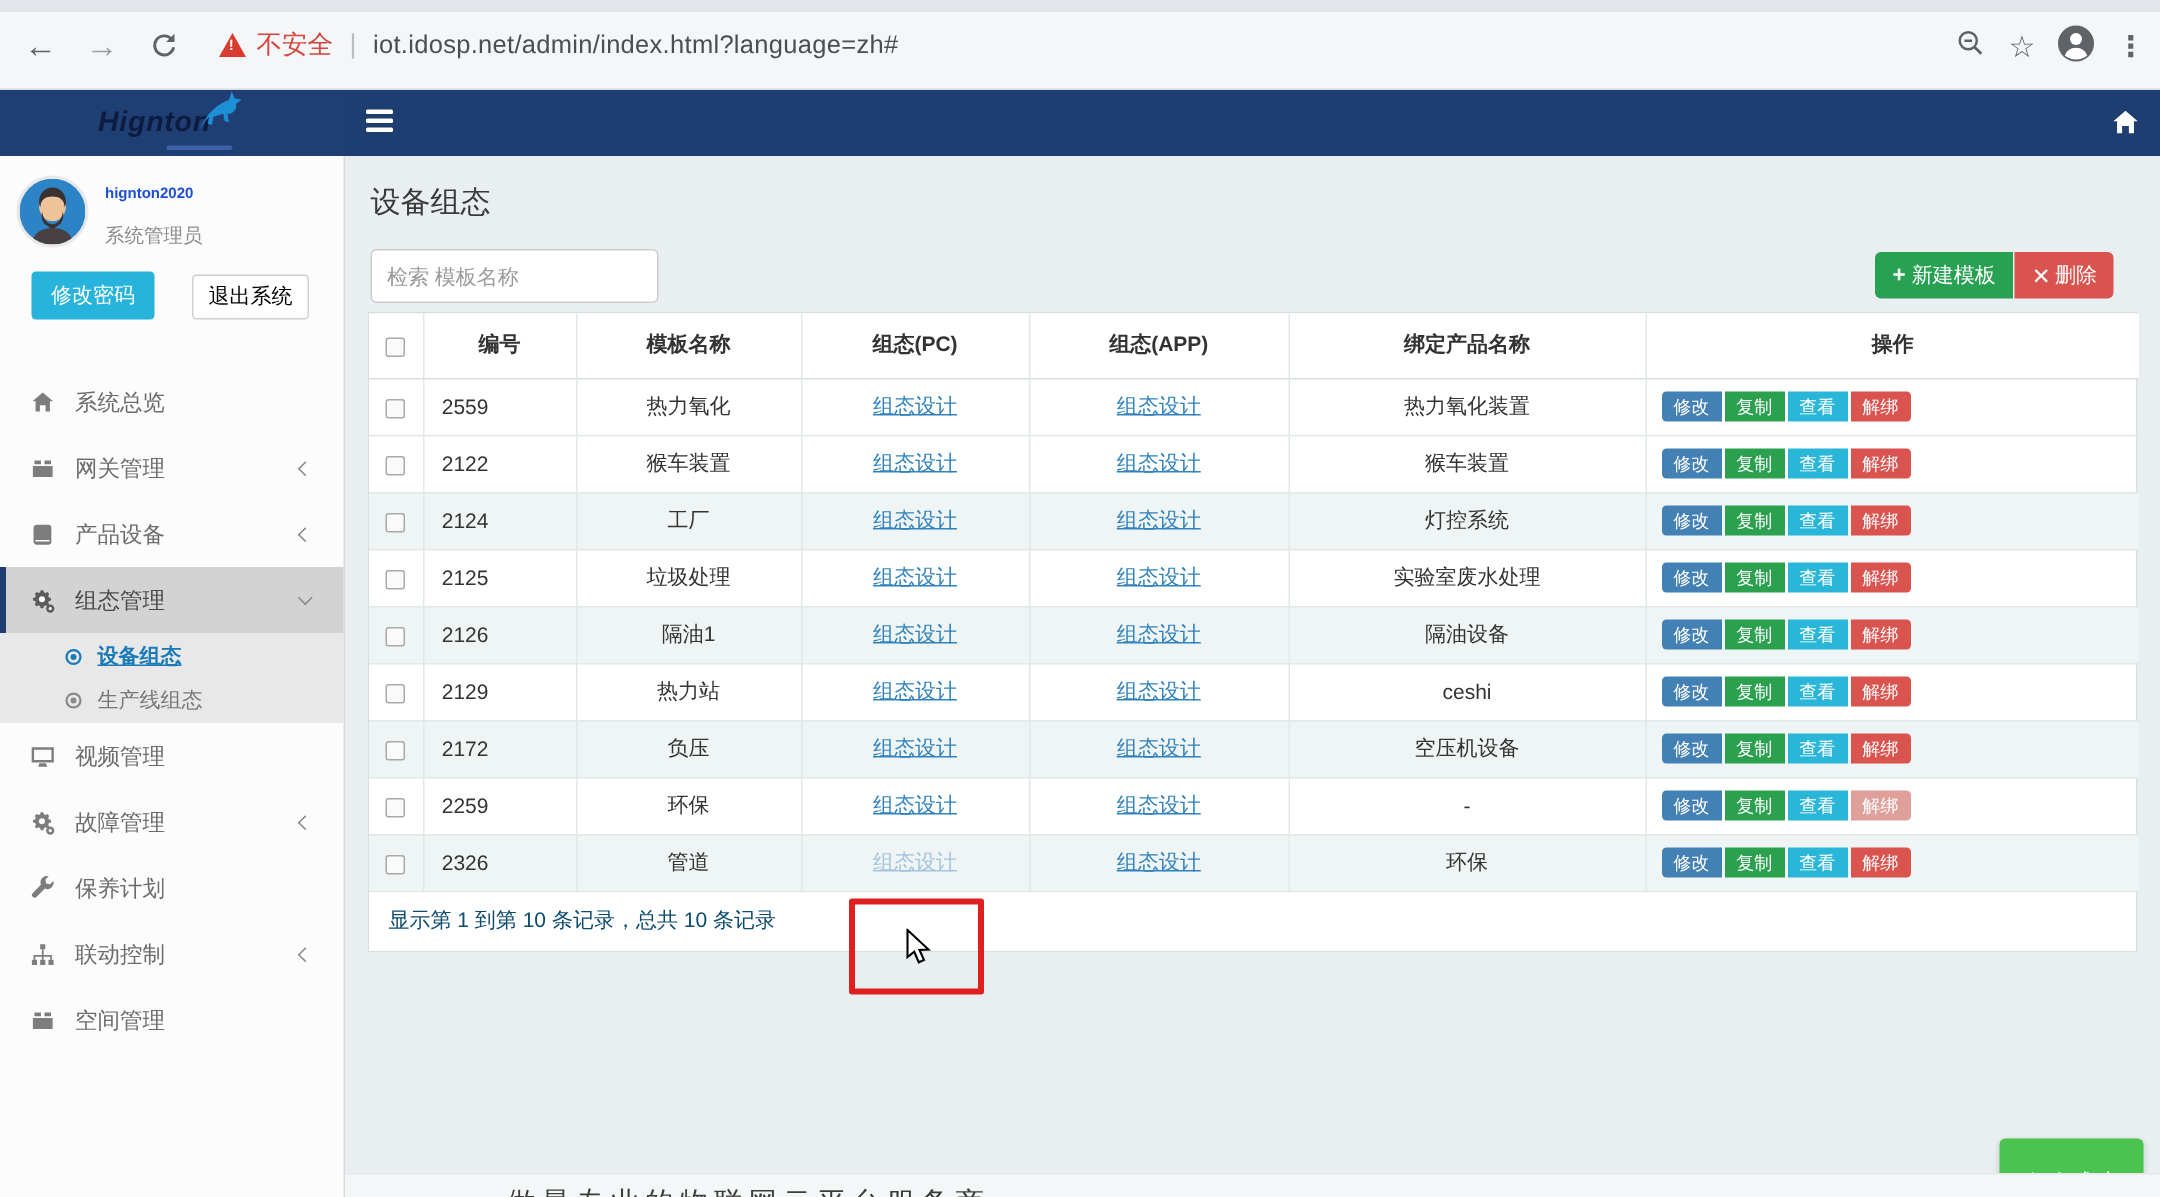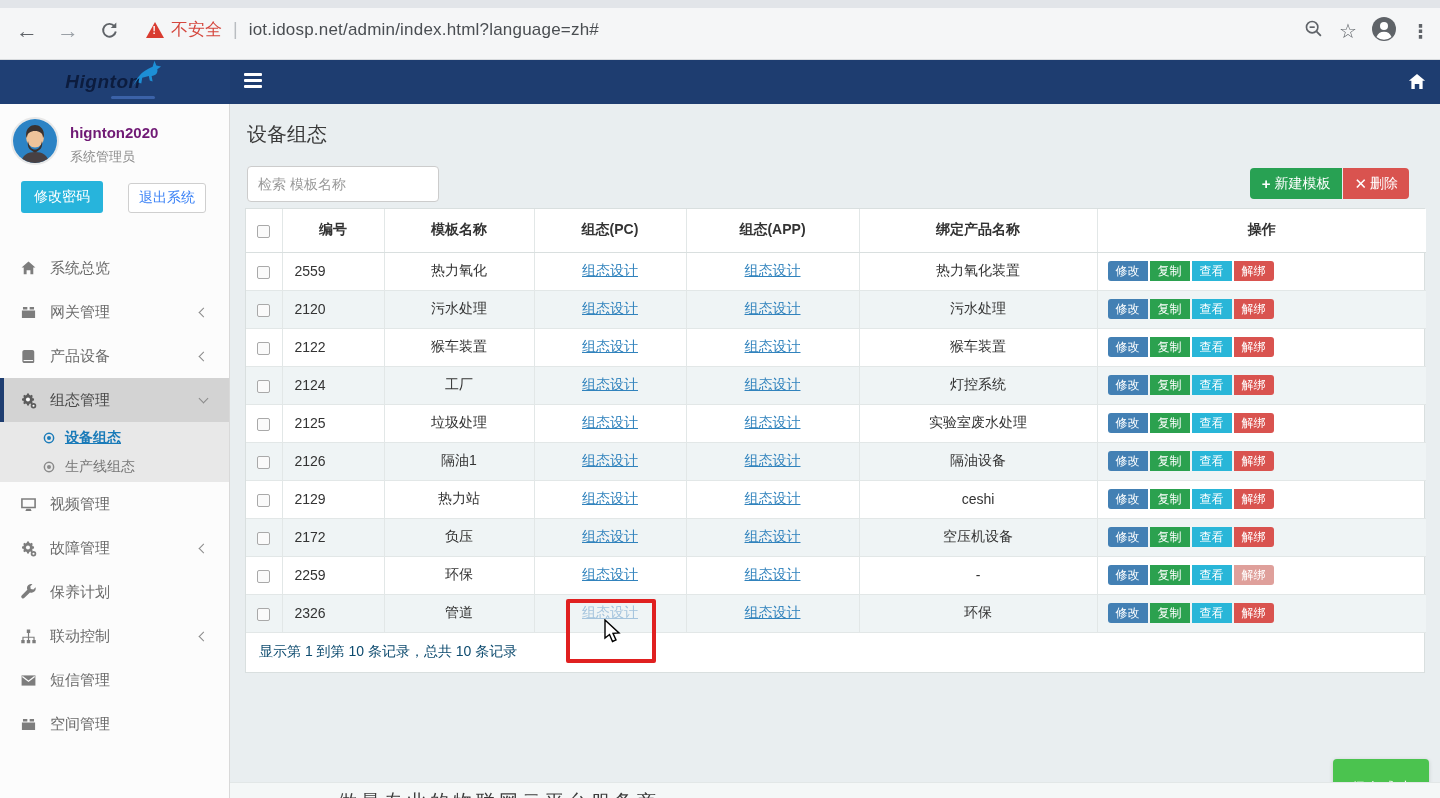--- a/index.html
+++ b/index.html
@@ -36,25 +36,25 @@
   .logo-deer { margin-left:-14px; margin-top:-12px; }
   .logo-tagline { position:absolute; left:46px; bottom:-5px; width:44px; height:3px; background:#3b62a8; border-radius:2px; }
   .hamburger { position:absolute; left:244px; top:13px; width:18px; cursor:pointer; }
   .hamburger span { display:block; height:2.6px; background:#fff; border-radius:1px; margin-bottom:3.4px; }
   .home-btn { position:absolute; right:13px; top:12px; width:20px; height:20px; cursor:pointer; }
 
   
   .sidebar { position:absolute; left:0; top:104px; width:230px; height:694px;
     background:#fcfcfc; border-right:1px solid #d9d9d9; }
   .avatar { position:absolute; left:11px; top:13px; width:48px; height:48px; border-radius:50%; overflow:hidden; border:2px solid #e8e8e8; }
-  .user-name { position:absolute; left:70px; top:20px; font-size:15px; font-weight:bold; color:#701a75; }
+  .user-name { position:absolute; left:70px; top:20px; font-size:10px; font-weight:bold; color:#1d4ed8; }
   .user-role { position:absolute; left:70px; top:44px; font-size:13px; color:#8b8b8b; }
   .btn-chgpwd { position:absolute; left:21px; top:77px; width:82px; height:32px; background:#27b4dc; color:#fff;
     border:none; border-radius:3px; font-size:14px; font-family:inherit; cursor:pointer; }
-  .btn-logout { position:absolute; left:128px; top:79px; width:78px; height:30px; background:#fff; color:#3b82f6;
+  .btn-logout { position:absolute; left:128px; top:79px; width:78px; height:30px; background:#fff; color:#000000;
     border:1px solid #cfcfcf; border-radius:3px; font-size:14px; font-family:inherit; cursor:pointer; }
   .side-nav { position:absolute; left:0; top:142px; width:100%; }
   .nav-item { position:relative; height:44px; display:flex; align-items:center; padding-left:20px; color:#6b6b6b; font-size:15px; cursor:pointer; }
   .nav-item .nico { width:17px; height:17px; margin-right:13px; color:#7d7d7d; flex:0 0 17px; }
   .nav-item .nico svg { width:100%; height:100%; display:block; }
   .nav-item.active { background:#d3d3d3; color:#4a4a4a; border-left:4px solid #1e3d70; padding-left:16px; }
   .nav-item.active .nico { color:#5c5c5c; }
   .chev { position:absolute; right:22px; width:7px; height:7px; border-right:1.8px solid #8a8a8a; border-bottom:1.8px solid #8a8a8a; }
   .chev.left { transform:rotate(135deg); }
   .chev.down { transform:rotate(45deg); top:17px; }
@@ -284,29 +284,20 @@
           <span class="nico">
             <svg viewBox="0 0 16 16">
               <g fill="currentColor">
                 <path d="M6.4 1.4h3.2v3.2H6.4zM1.2 11.2h3.2v3.2H1.2zM6.4 11.2h3.2v3.2H6.4zM11.6 11.2h3.2v3.2h-3.2z"></path>
               </g>
               <path fill="none" stroke="currentColor" stroke-width="1.1" d="M8 4.6v2.2M2.8 11.2V8.7h10.4v2.5M8 6.8v4.4"></path>
             </svg>
           </span>
           <span class="nav-label">联动控制</span>
           <span class="chev left"></span>
-        </div>
-        <div class="nav-item">
-          <span class="nico">
-            <svg viewBox="0 0 16 16">
-              <path fill="currentColor" d="M1.5 3.2h13v9.6h-13z"></path>
-              <path fill="none" stroke="#fcfcfc" stroke-width="1.2" d="m2.2 4.2 5.8 4.5 5.8-4.5"></path>
-            </svg>
-          </span>
-          <span class="nav-label">短信管理</span>
         </div>
         <div class="nav-item">
           <span class="nico">
             <svg viewBox="0 0 16 16">
               <path fill="currentColor" d="M1.8 6.2h12.4v7H1.8zM2.8 2.8h4.1v2.4H2.8zM9.1 2.8h4.1v2.4H9.1z"></path>
             </svg>
           </span>
           <span class="nav-label">空间管理</span>
         </div>
       </div>
@@ -356,34 +347,20 @@
               <td><a class="cfg-link">组态设计</a></td>
               <td><a class="cfg-link">组态设计</a></td>
               <td>热力氧化装置</td>
               <td class="col-actions"><span class="btn-group">
                   <button class="abtn modify">修改</button>
                   <button class="abtn copy">复制</button>
                   <button class="abtn view">查看</button>
                   <button class="abtn unbind">解绑</button>
                 </span></td>
             </tr>
-            <tr class="stripe">
-              <td><span class="checkbox"></span></td>
-              <td class="col-id">2120</td>
-              <td>污水处理</td>
-              <td><a class="cfg-link">组态设计</a></td>
-              <td><a class="cfg-link">组态设计</a></td>
-              <td>污水处理</td>
-              <td class="col-actions"><span class="btn-group">
-                  <button class="abtn modify">修改</button>
-                  <button class="abtn copy">复制</button>
-                  <button class="abtn view">查看</button>
-                  <button class="abtn unbind">解绑</button>
-                </span></td>
-            </tr>
             <tr>
               <td><span class="checkbox"></span></td>
               <td class="col-id">2122</td>
               <td>猴车装置</td>
               <td><a class="cfg-link">组态设计</a></td>
               <td><a class="cfg-link">组态设计</a></td>
               <td>猴车装置</td>
               <td class="col-actions"><span class="btn-group">
                   <button class="abtn modify">修改</button>
                   <button class="abtn copy">复制</button>

